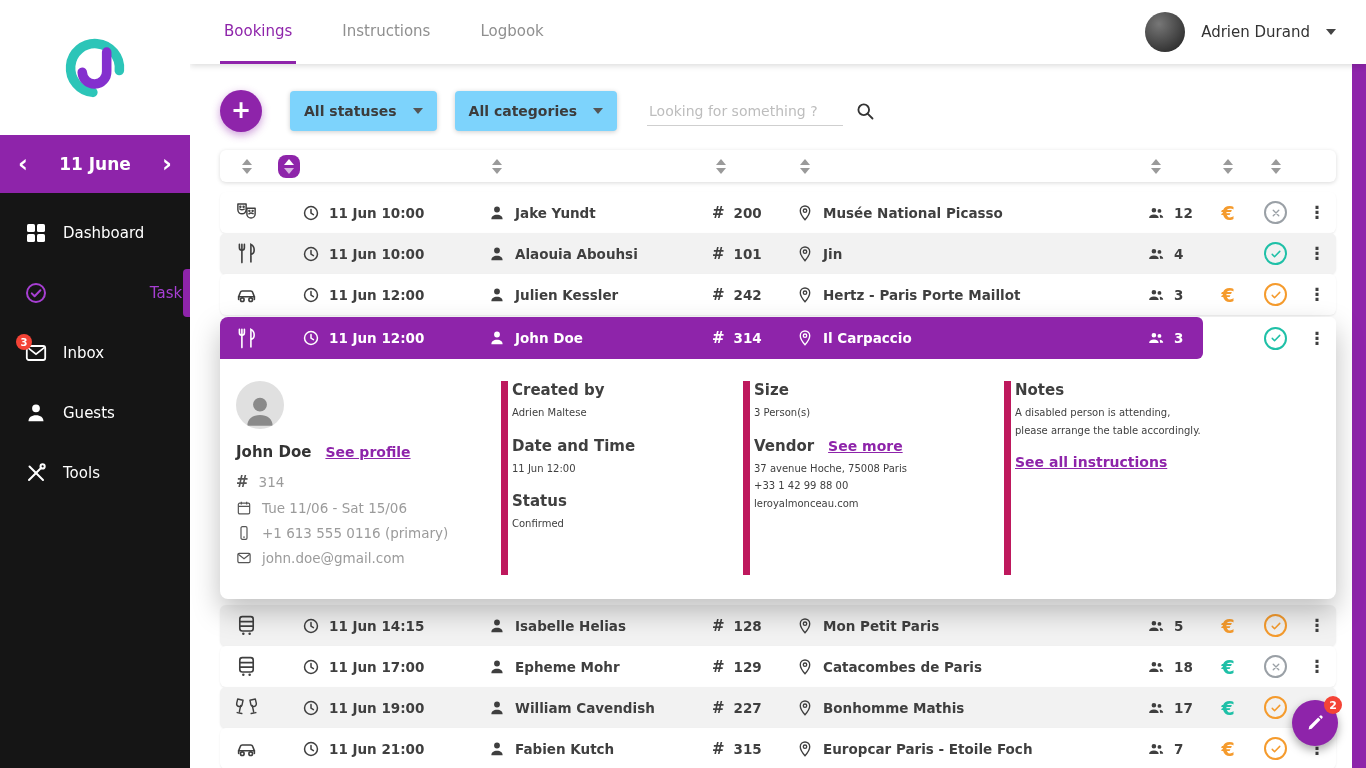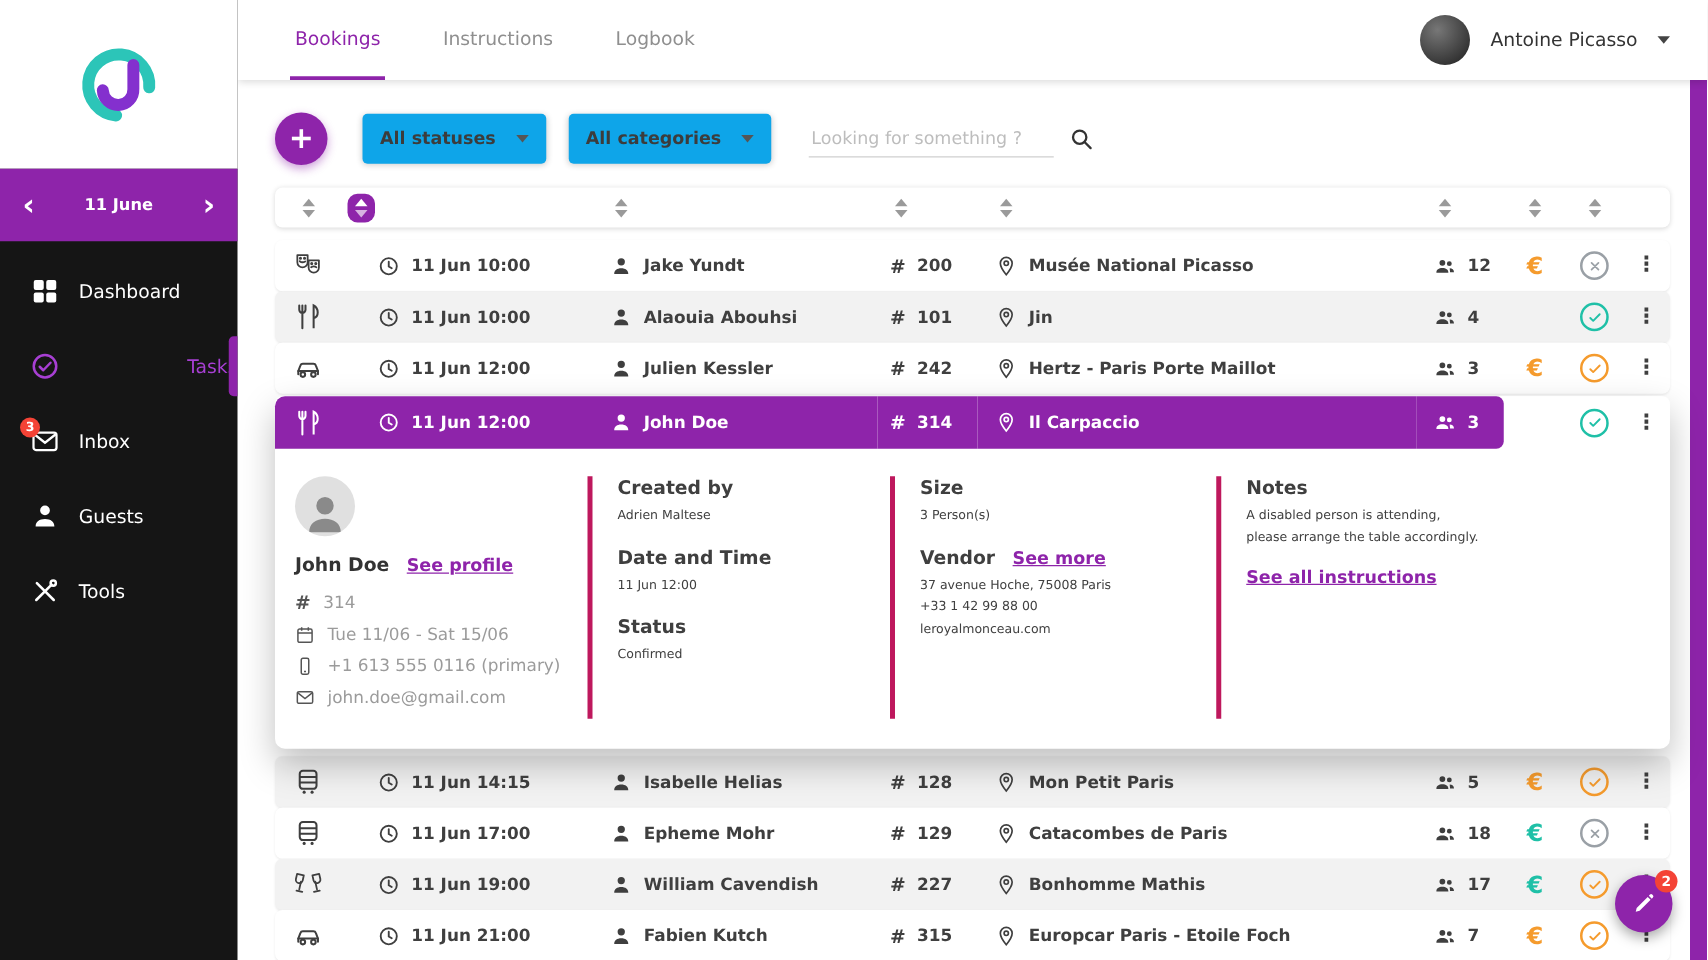--- a/index.html
+++ b/index.html
@@ -4,48 +4,48 @@
 <style>
   * { margin:0; padding:0; box-sizing:border-box; }
   html,body { width:1366px; height:768px; overflow:hidden;
     font-family:"DejaVu Sans","Liberation Sans",sans-serif; background:#fff; }
 
   
   .sidebar { position:fixed; left:0; top:0; width:190px; height:768px; background:#151515; z-index:20; }
   .logo-area { height:135px; background:#fff; display:flex; align-items:center; justify-content:center; }
   .date-banner { height:58px; background:#8e24aa; color:#fff; display:flex; align-items:center; justify-content:space-between; padding:0 18px; }
   .date-banner .chev { font-size:24px; font-weight:bold; cursor:pointer; line-height:1; }
-  .date-banner .date-label { font-size:13px; font-weight:600; }
+  .date-banner .date-label { font-size:17px; font-weight:600; }
   .nav { padding-top:10px; }
   .nav-item { position:relative; height:60px; display:flex; align-items:center; gap:15px; padding-left:24px; color:#fff; font-size:15px; cursor:pointer; }
   .nav-item .ic { width:24px; height:24px; }
   .nav-item.active { color:#a73fd3;justify-content:space-between; }
   .nav-item.active .active-bar { position:absolute; right:0; top:6px; bottom:6px; width:7px; background:#8e24aa; border-radius:4px 0 0 4px; }
   .icon-wrap { position:relative; display:flex; }
   .badge { position:absolute; top:-7px; left:-8px; min-width:16px; height:16px; background:#f44336; color:#fff; font-size:10px; font-weight:bold; border-radius:50%; display:flex; align-items:center; justify-content:center; padding:0 3px; }
 
   
   .main { margin-left:190px; position:relative; height:768px; }
   .purple-edge { position:fixed; right:0; top:64px; bottom:0; width:14px; background:#8e24aa; z-index:1; }
 
   .topbar { position:relative; z-index:5; height:64px; background:#fff; display:flex; align-items:center; justify-content:space-between; padding:0 30px; box-shadow:0 2px 6px rgba(0,0,0,.14); }
-  .tabs { display:flex; height:100%;margin-left:12px; }
+  .tabs { display:flex; height:100%; }
   .tab { display:flex; align-items:center; padding:0 4px; margin-right:42px; font-size:15px; color:#8f8f8f; border-bottom:3px solid transparent; cursor:pointer; }
   .tab.active { color:#8e24aa; border-color:#8e24aa; }
   .user { display:flex; align-items:center; gap:16px; cursor:pointer; }
   .avatar { width:40px; height:40px; border-radius:50%; background:radial-gradient(circle at 35% 30%,#777,#1d1d1d); }
   .user-name { font-size:15px; color:#333; }
   .caret { width:0; height:0; border-left:5px solid transparent; border-right:5px solid transparent; border-top:6px solid #444; }
 
   .content { position:relative; z-index:2; padding:26px 16px 0 30px; width:1162px; }
 
   
   .toolbar { display:flex; align-items:center; margin-bottom:18px; }
   .add-btn { width:42px; height:42px; border-radius:50%; background:#8e24aa; color:#fff; font-size:24px; font-weight:bold; display:flex; align-items:center; justify-content:center; box-shadow:0 3px 8px rgba(142,36,170,.45); cursor:pointer; margin-right:28px; line-height:1; padding-bottom:3px;}
-  .select { height:40px; min-width:146px; background:#0ea5e9; border-radius:4px; box-shadow:0 1px 5px rgba(0,0,0,.2); display:flex; align-items:center; justify-content:space-between; gap:16px; padding:0 14px; font-size:14px; font-weight:600; color:#3c3c3c; cursor:pointer; margin-right:18px; }
+  .select { height:40px; min-width:146px; background:#7dd3fc; border-radius:4px; box-shadow:0 1px 5px rgba(0,0,0,.2); display:flex; align-items:center; justify-content:space-between; gap:16px; padding:0 14px; font-size:14px; font-weight:600; color:#3c3c3c; cursor:pointer; margin-right:18px; }
   .select .caret { border-top-color:#555; }
   .search { display:flex; align-items:center; margin-left:12px; }
   .search input { width:196px; border:none; border-bottom:1px solid #cfcfcf; font-size:14px; padding:6px 2px; outline:none; color:#c2410c; font-family:inherit; }
   .search input::placeholder { color:#bdbdbd; }
   .search .ic { width:20px; height:20px; color:#333; margin-left:12px; }
 
   
   .grid { display:grid; grid-template-columns:52px 200px 230px 80px 1fr 70px 50px 45px 38px; align-items:center; }
 
   .sort-bar { background:#fff; border-radius:6px; height:32px; box-shadow:0 1px 4px rgba(0,0,0,.15); margin-bottom:10px; }
@@ -80,21 +80,21 @@
   
   .expanded-card { position:relative; z-index:4; border-radius:8px; background:#fff; box-shadow:0 12px 28px rgba(0,0,0,.25); margin:2px 0 6px; }
   .row.selected { background:#fff; box-shadow:none; height:42px; }
   .row.selected .p { background:#8e24aa; color:#fff; }
   .row.selected .p .hash { color:#fff; }
   .row.selected .cell:first-child { border-radius:8px 0 0 0; }
   .row.selected .c-size.p { border-radius:0 6px 6px 0; }
 
   .panel { display:grid; grid-template-columns:234px 242px 261px 1fr; padding:22px 14px 24px 16px; }
   .pcol { padding-right:14px; }
-  .pcol + .pcol { border-left:4px solid #be185d; padding-left:20px; }
+  .pcol + .pcol { border-left:7px solid #be185d; padding-left:4px;margin-left:31px; }
   .p-avatar { width:48px; height:48px; border-radius:50%; background:#e0e0e0; display:flex; align-items:flex-end; justify-content:center; overflow:hidden; }
   .p-avatar .ic { width:38px; height:38px; color:#8a8a8a; }
   .name-row { display:flex; align-items:baseline; gap:14px; margin:14px 0 12px; }
   .p-name { font-size:15px; font-weight:bold; color:#333; }
   .plink { color:#8e24aa; font-size:14px; font-weight:600; text-decoration:underline; cursor:pointer; }
   .info-line { display:flex; align-items:center; gap:10px; color:#9b9b9b; font-size:13.5px; margin-bottom:9px; }
   .info-line .ic { width:16px; height:16px; color:#555; flex:none; }
   .info-line .hash { color:#555; }
   .plabel { font-size:15px; font-weight:bold; color:#3f3f3f; margin-bottom:6px; display:flex; gap:14px; align-items:baseline; }
   .pvalue { font-size:10px; color:#404040; margin-bottom:16px; line-height:1.55; }
@@ -295,21 +295,21 @@
   <div class="purple-edge"></div>
 
   <header class="topbar">
     <div class="tabs">
       <div class="tab active">Bookings</div>
       <div class="tab">Instructions</div>
       <div class="tab">Logbook</div>
     </div>
     <div class="user">
       <span class="avatar"></span>
-      <span class="user-name">Antoine Picasso</span>
+      <span class="user-name">Adrien Durand</span>
       <span class="caret"></span>
     </div>
   </header>
 
   <div class="content">
 
     <div class="toolbar">
       <div class="add-btn">
           <span>+</span>
         </div>

